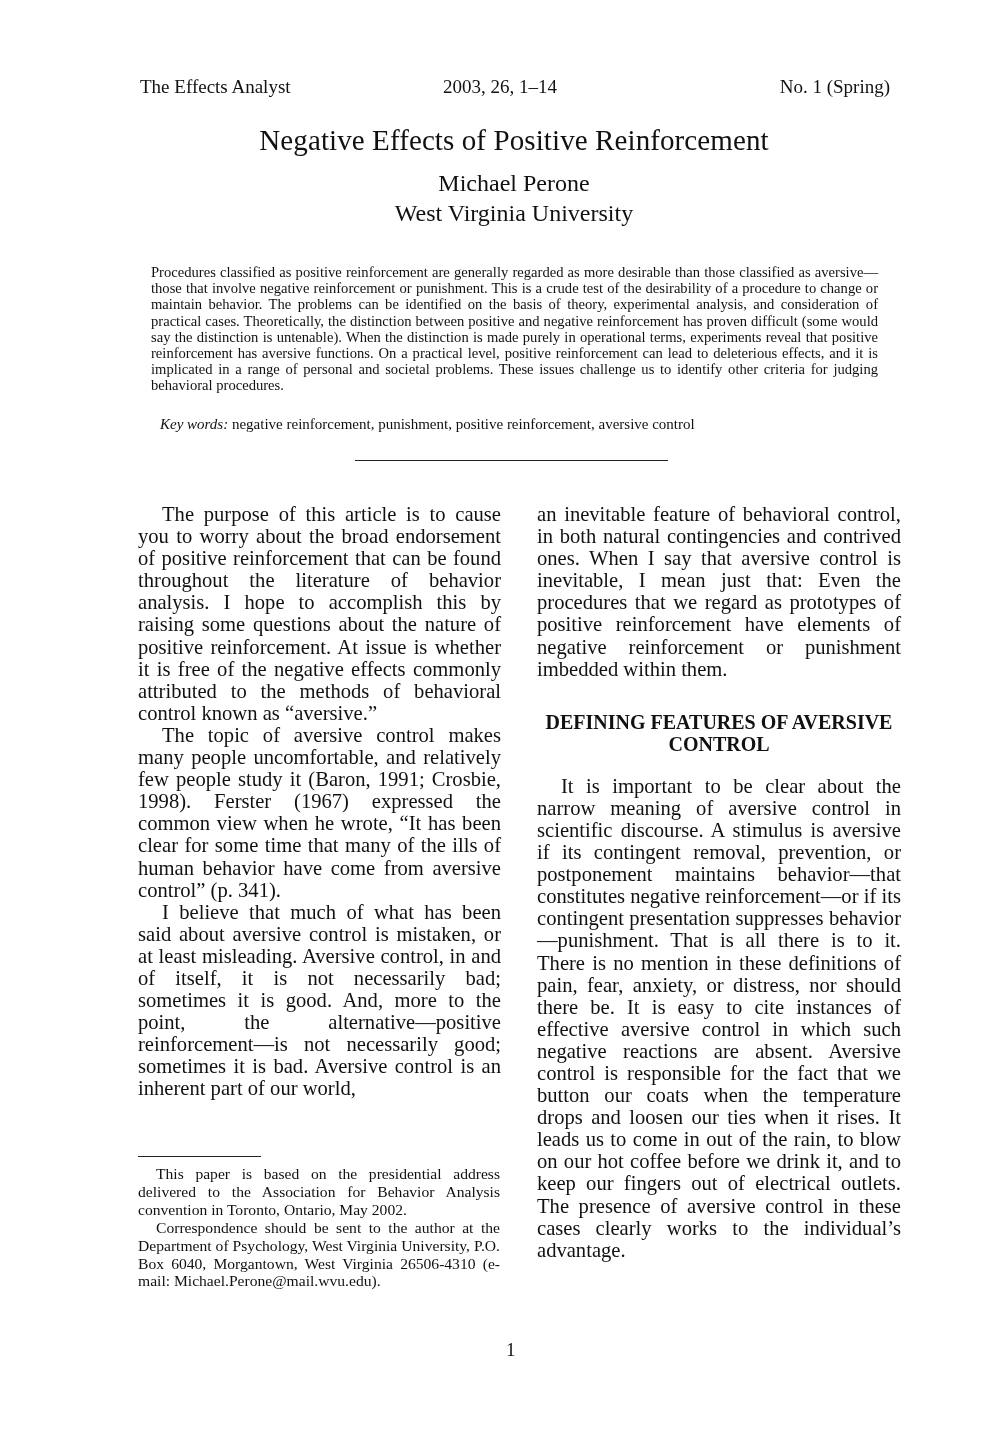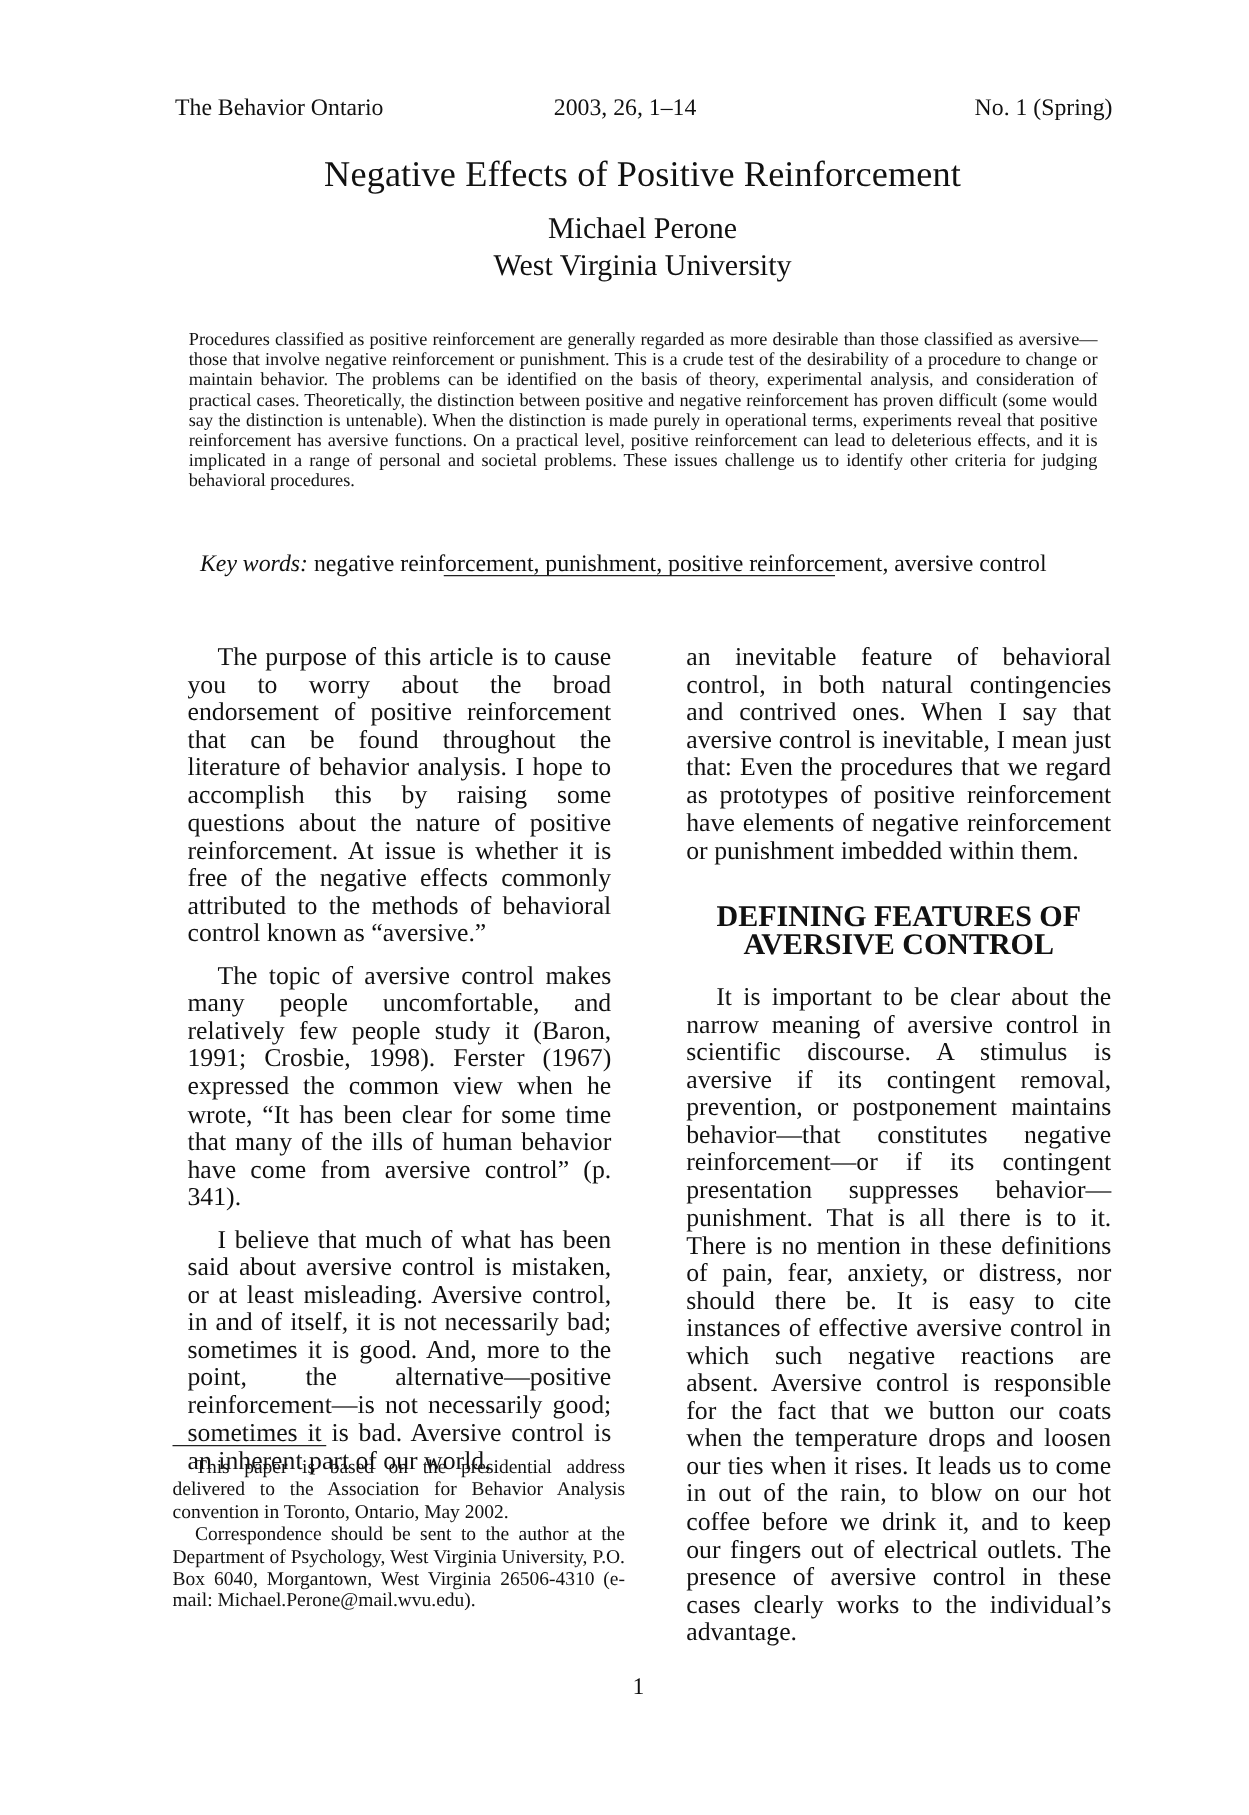--- a/index.html
+++ b/index.html
@@ -64,52 +64,51 @@
       font-size: 14.6px;
       line-height: 16.2px;
       text-align: justify;
       text-align-last: left;
     }
     .abstract p { margin: 11px; }
     .keywords {
       position: absolute;
       top: 416px;
       left: 160px;
-      font-size: 19px;
+      font-size: 15px;
       line-height: 16.2px;
       white-space: nowrap;
-      margin-top: 28px;
     }
     .keywords em { font-style: italic; }
 
     .rule {
       position: absolute;
       top: 460px;
       left: 355px;
       width: 313px;
       height: 0;
       border-top: 1.3px solid #222;
     }
 
     .col {
       position: absolute;
       font-size: 20.6px;
       line-height: 22.1px;
       text-align: justify;
     }
-    .col p { margin: 12px; }
+    .col p { margin: 0; }
     .col p.indent { text-indent: 24px; }
     .col-left { top: 503px; left: 138px; width: 363px; }
     .col-right { top: 503px; left: 537px; width: 364px; }
     .col .last { text-align-last: left; }
 
     .section-heading {
       font-weight: bold;
       text-align: center;
-      font-size: 24px;
+      font-size: 20px;
       line-height: 22px;
       margin: 31px 0 20px 0 !important;
     }
 
     .fn-rule {
       position: absolute;
       top: 1156px;
       left: 138px;
       width: 123px;
       height: 0;
@@ -131,21 +130,21 @@
       position: absolute;
       top: 1339px;
       left: 506px;
       font-size: 19px;
     }
   </style>
 </head>
 <body>
 
 <div class="running-head">
-  <span class="rh-left">The Behavior Ontario</span>
+  <span class="rh-left">The Effects Analyst</span>
   <span class="rh-center">2003, 26, 1–14</span>
   <span class="rh-right">No. 1 (Spring)</span>
 </div>
 
 <div class="title">Negative Effects of Positive Reinforcement</div>
 <div class="author">Michael Perone</div>
 <div class="affiliation">West Virginia University</div>
 
 <div class="abstract">
   <p>Procedures classified as positive reinforcement are generally regarded as more desirable than those classified as aversive—those that involve negative reinforcement or punishment. This is a crude test of the desirability of a procedure to change or maintain behavior. The problems can be identified on the basis of theory, experimental analysis, and consideration of practical cases. Theoretically, the distinction between positive and negative reinforcement has proven difficult (some would say the distinction is untenable). When the distinction is made purely in operational terms, experiments reveal that positive reinforcement has aversive functions. On a practical level, positive reinforcement can lead to deleterious effects, and it is implicated in a range of personal and societal problems. These issues challenge us to identify other criteria for judging behavioral procedures.</p>

